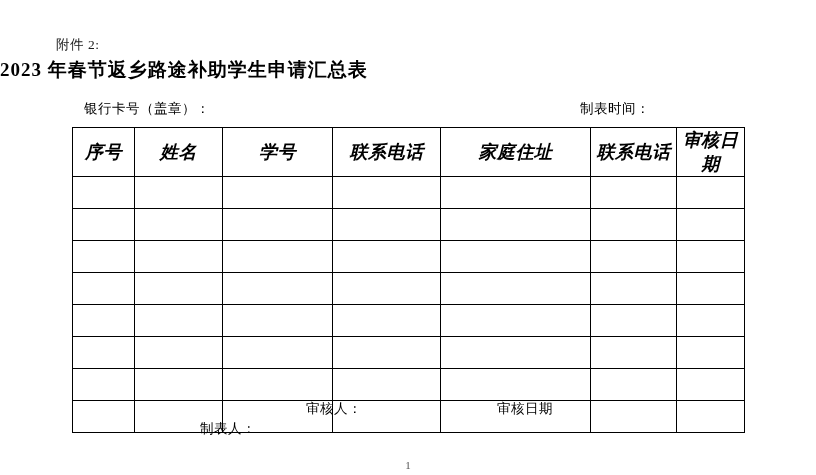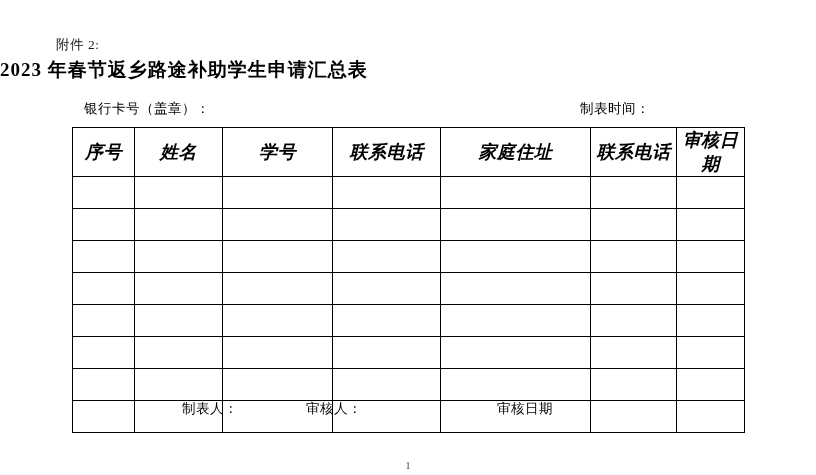--- a/index.html
+++ b/index.html
@@ -91,21 +91,21 @@
     width: 672px;
     height: 20px;
     font-size: 13.5px;
   }
   .footer-item {
     position: absolute;
     top: 0;
     letter-spacing: 0.5px;
     white-space: nowrap;
   }
-  .f1 { left: 110px; }
+  .f1 { left: 128px; margin-top: 20px; }
   .f2 { left: 234px; }
   .f3 { left: 425px; }
   .page-number {
     position: absolute;
     left: 0;
     right: 0;
     bottom: 4px;
     text-align: center;
     font-size: 11px;
     color: #555;

